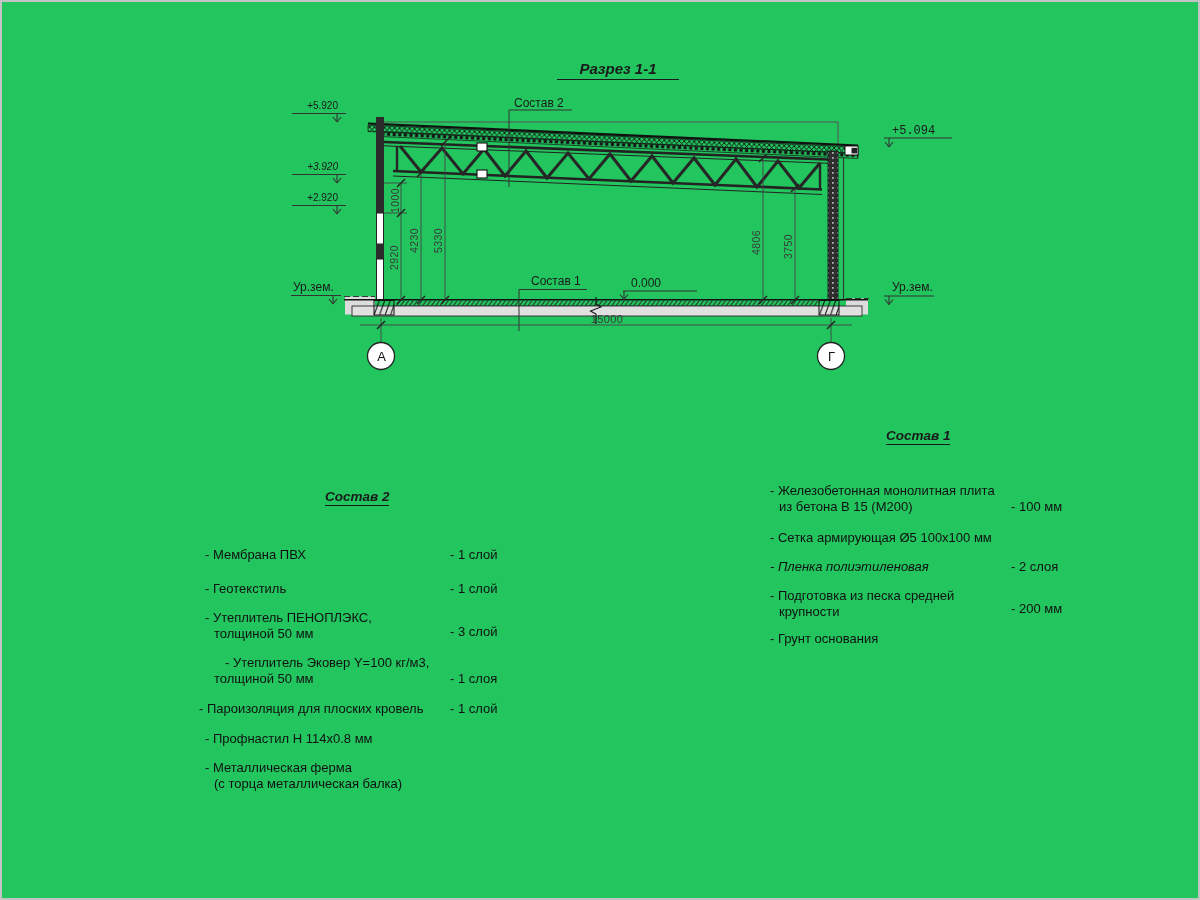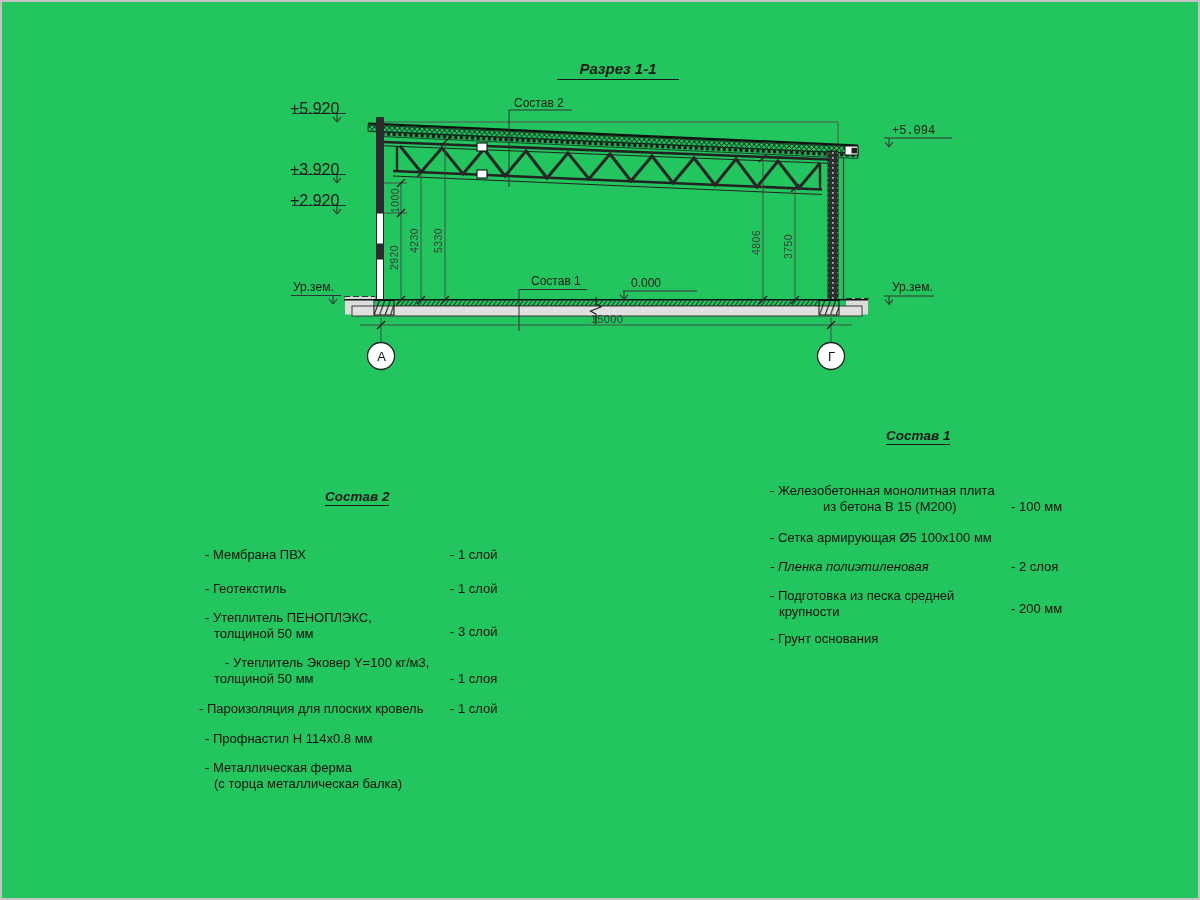--- a/index.html
+++ b/index.html
@@ -4,21 +4,21 @@
 <style>
   html,body{margin:0;padding:0;background:#ffffff;}
   #stage{position:relative;width:1200px;height:900px;background:#22c55e;overflow:hidden;
          font-family:"Liberation Sans",sans-serif;}
   .frame{position:absolute;inset:0;border:2px solid #c4c4c4;pointer-events:none;}
   svg{position:absolute;left:0;top:0;}
   .t{position:absolute;color:#1a1a1a;white-space:nowrap;font-family:"Liberation Sans",sans-serif;}
   .title{font-size:15px;font-style:italic;font-weight:bold;text-align:center;
          border-bottom:1.4px solid #1a1a1a;padding-bottom:2px;}
   .lbl{font-size:12px;}
-  .elev{font-size:16px;text-align:right;}
+  .elev{font-size:10px;text-align:right;}
   .listhead{font-size:13.5px;font-style:italic;font-weight:bold;border-bottom:1px solid #1a1a1a;padding-bottom:1px;}
   .li{font-size:13px;color:#111;}
   .dimv{font-size:10.5px;color:#3a3a3a;letter-spacing:0.4px;transform:rotate(-90deg);transform-origin:0 0;}
   .dimh{font-size:11px;color:#3a3a3a;text-align:center;letter-spacing:0.4px;}
   .axis{font-size:13px;text-align:center;color:#111;}
 </style>
 </head>
 <body>
 
 <div id="stage">
@@ -166,21 +166,21 @@
     </g>
     <circle cx="381" cy="356" r="13.5" fill="#fff" stroke="#222" stroke-width="1.3"></circle>
     <circle cx="831" cy="356" r="13.5" fill="#fff" stroke="#222" stroke-width="1.3"></circle>
   </svg>
 
   <div class="t title" style="left:557px;top:60px;width:122px;">Разрез 1-1</div>
   <div class="t lbl" style="left:514px;top:96px;">Состав 2</div>
   <div class="t lbl" style="left:531px;top:274px;">Состав 1</div>
   <div class="t lbl" style="left:631px;top:276px;">0.000</div>
   <div class="t elev" style="left:290px;top:100px;width:48px;">+5.920</div>
-  <div class="t elev" style="left:290px;top:161px;width:48px;">+3.920</div>
+  <div class="t elev" style="left:290px;top:161px;width:48px;font-style:italic;">+3.920</div>
   <div class="t elev" style="left:290px;top:192px;width:48px;">+2.920</div>
   <div class="t lbl" style="left:892px;top:124px;font-family:Liberation Mono, monospace;">+5.094</div>
   <div class="t lbl" style="left:293px;top:280px;">Ур.зем.</div>
   <div class="t lbl" style="left:892px;top:280px;">Ур.зем.</div>
 
   <div class="t dimv" style="left:389px;top:213px;">1000</div>
   <div class="t dimv" style="left:388px;top:270px;">2920</div>
   <div class="t dimv" style="left:408px;top:253px;">4230</div>
   <div class="t dimv" style="left:432px;top:253px;">5330</div>
   <div class="t dimv" style="left:750px;top:255px;">4806</div>
@@ -202,21 +202,21 @@
   <div class="t li" style="left:214px;top:671px;">толщиной 50 мм</div>
   <div class="t li" style="left:450px;top:671px;">- 1 слоя</div>
   <div class="t li" style="left:199px;top:701px;">- Пароизоляция для плоских кровель</div>
   <div class="t li" style="left:450px;top:701px;">- 1 слой</div>
   <div class="t li" style="left:205px;top:731px;">- Профнастил Н 114х0.8 мм</div>
   <div class="t li" style="left:205px;top:760px;">- Металлическая ферма</div>
   <div class="t li" style="left:214px;top:776px;">(с торца металлическая балка)</div>
 
   <div class="t listhead" style="left:886px;top:428px;">Состав 1</div>
   <div class="t li" style="left:770px;top:483px;">- Железобетонная  монолитная плита</div>
-  <div class="t li" style="left:779px;top:499px;margin-left:44px;">из бетона В 15 (М200)</div>
+  <div class="t li" style="left:779px;top:499px;">из бетона В 15 (М200)</div>
   <div class="t li" style="left:1011px;top:499px;">- 100 мм</div>
   <div class="t li" style="left:770px;top:530px;">- Сетка армирующая Ø5 100х100 мм</div>
   <div class="t li" style="left:770px;top:559px;font-style:italic;">- Пленка полиэтиленовая</div>
   <div class="t li" style="left:1011px;top:559px;">-  2 слоя</div>
   <div class="t li" style="left:770px;top:588px;">- Подготовка из песка средней</div>
   <div class="t li" style="left:779px;top:604px;">крупности</div>
   <div class="t li" style="left:1011px;top:601px;">- 200 мм</div>
   <div class="t li" style="left:770px;top:631px;">- Грунт основания</div>
 </div>
 

